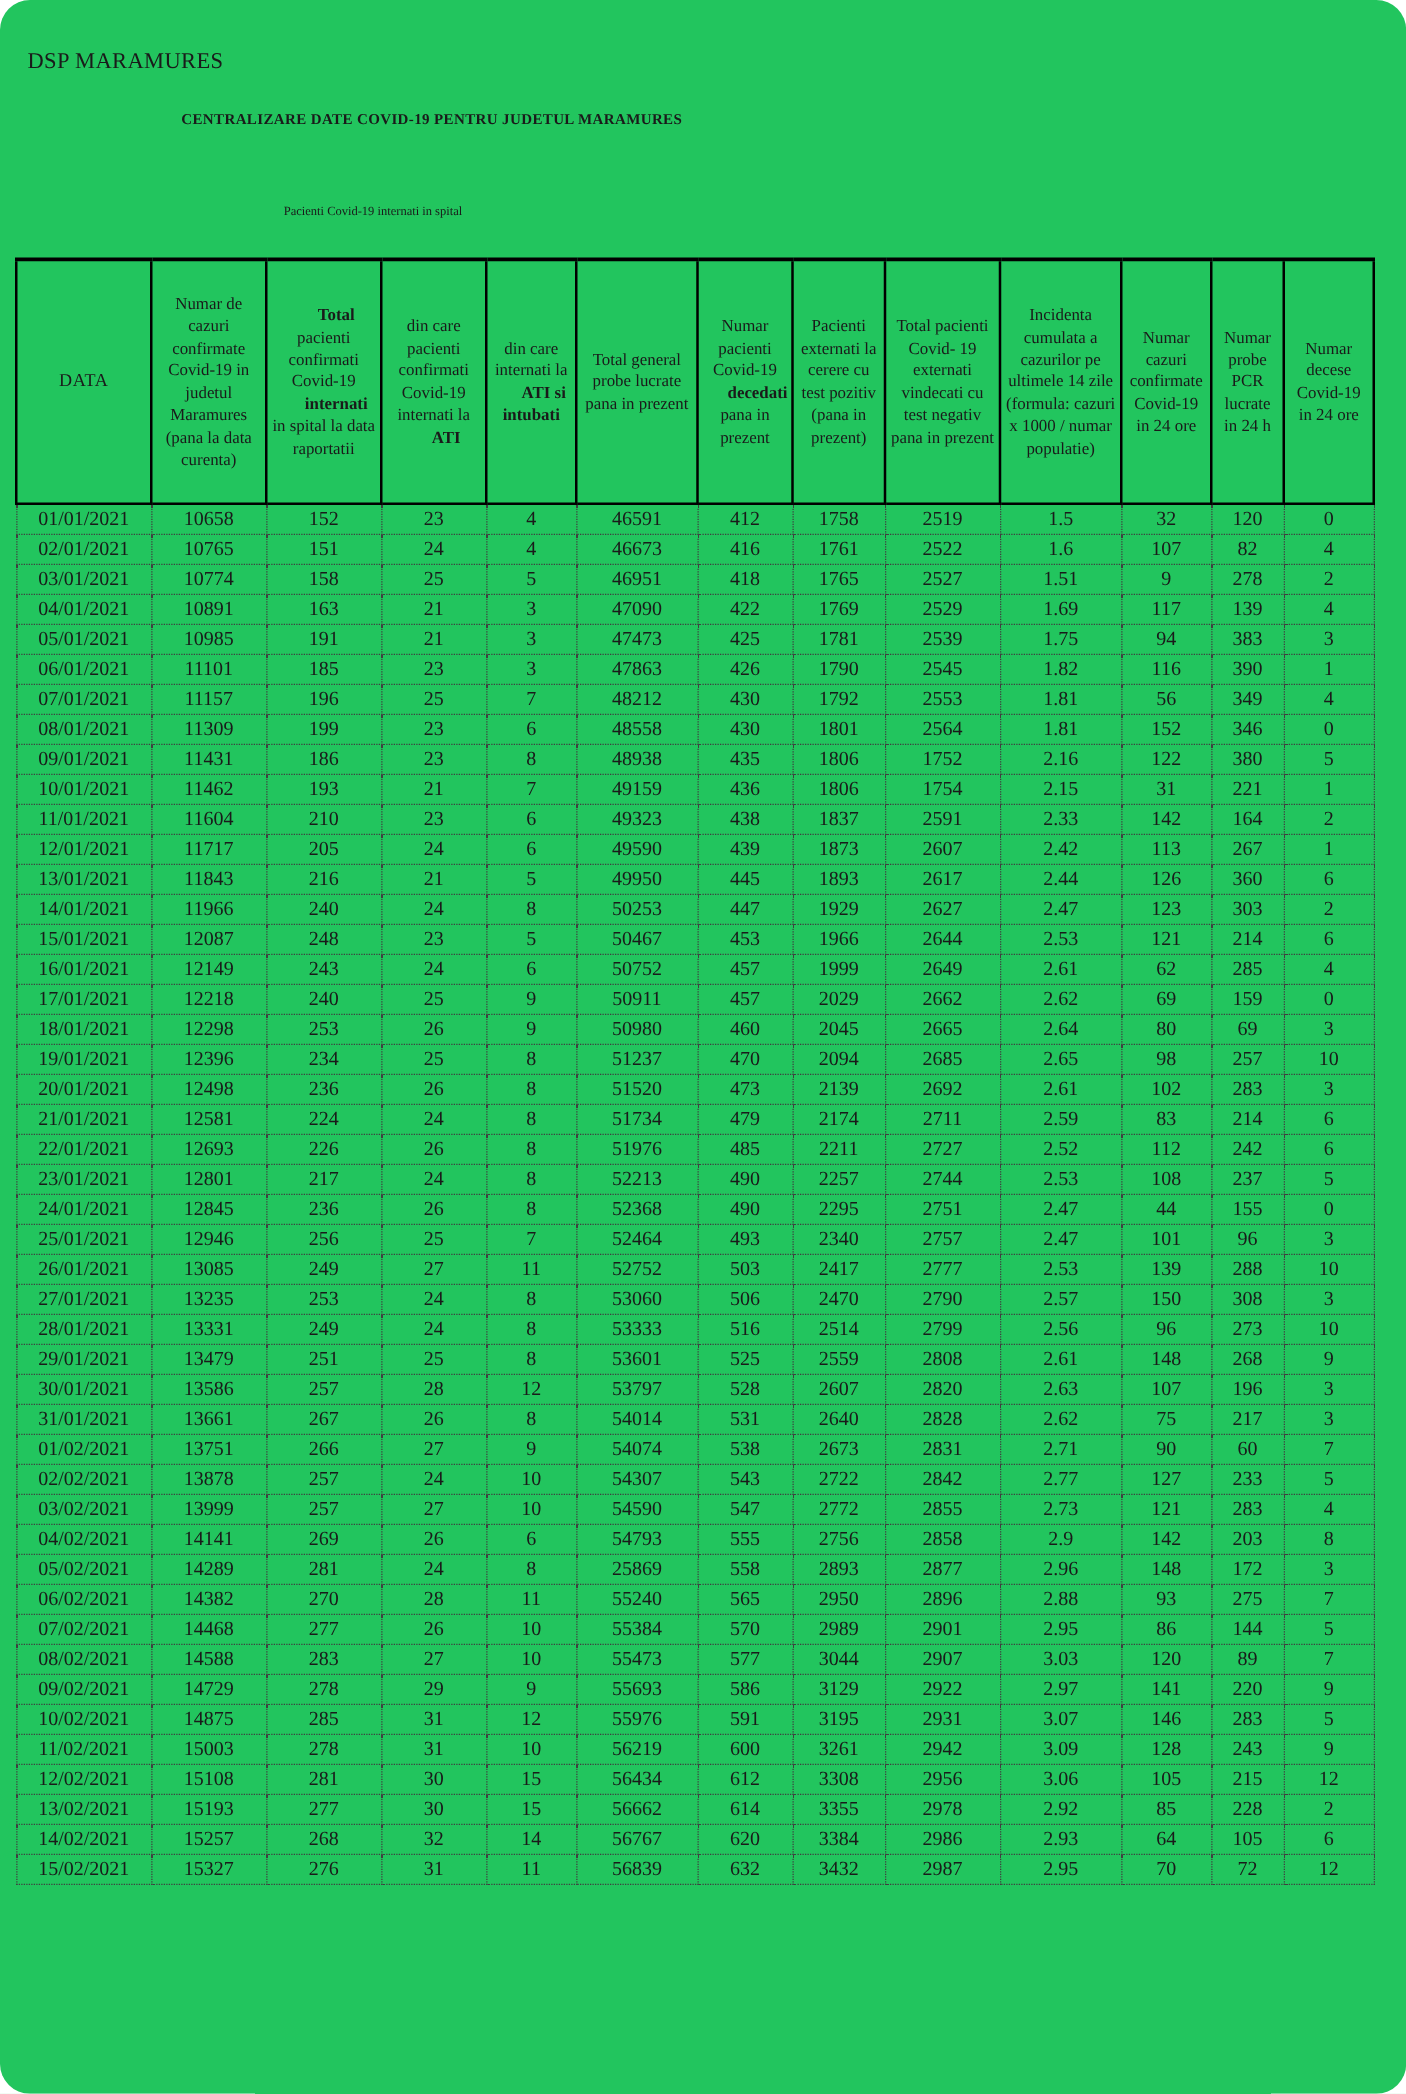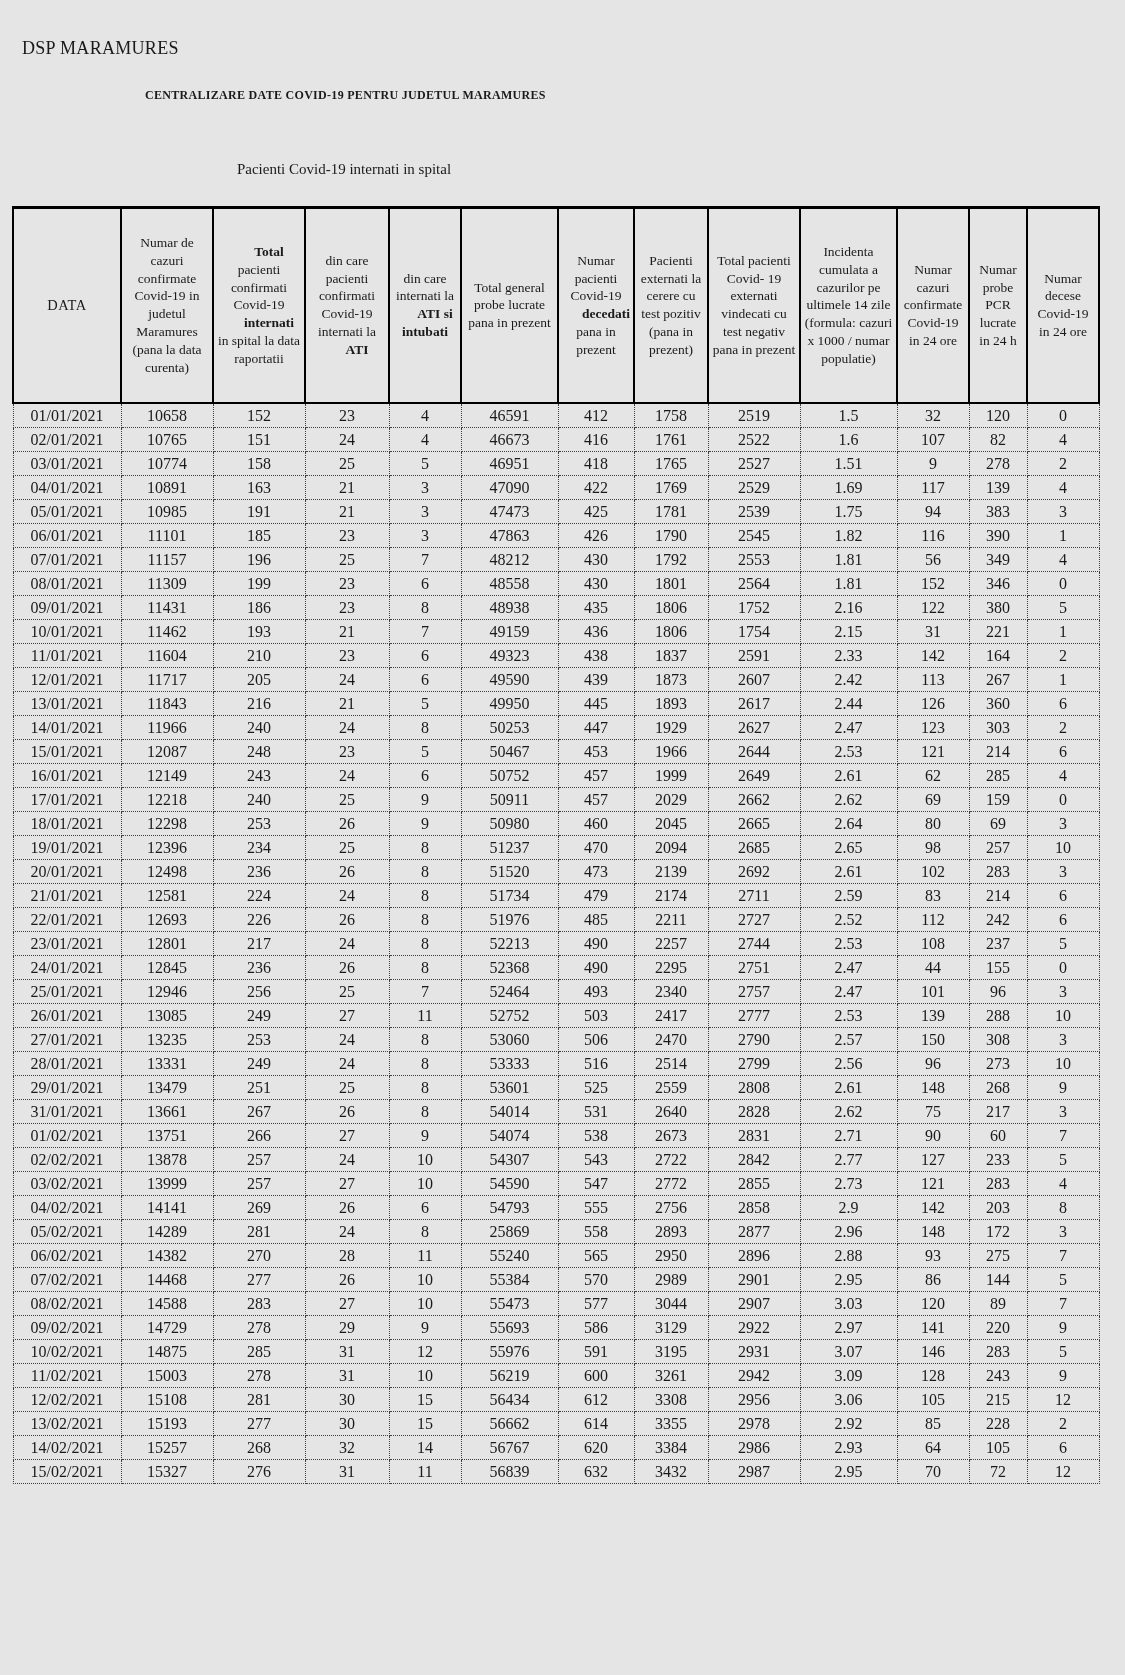--- a/index.html
+++ b/index.html
@@ -1,25 +1,25 @@
 <!DOCTYPE html>
 <html><head>
 <meta charset="utf-8">
 <style>
   html,body{margin:0;padding:0;background:#ffffff;}
   body{width:1125px;height:1675px;font-family:"Liberation Serif", serif;color:#1a1a1a;}
-  .page{position:relative;width:1125px;height:1675px;background:#e5e5e5;overflow:hidden;}
+  .page{position:relative;width:1125px;height:1675px;background:#22c55e;overflow:hidden;border-radius:24px;}
   .org{position:absolute;left:22px;top:38px;font-size:18px;letter-spacing:0.3px;}
   .title{position:absolute;left:145px;top:88px;font-size:12px;font-weight:bold;letter-spacing:0.3px;}
   table.covid{position:absolute;left:12px;top:133px;border-collapse:collapse;table-layout:fixed;}
   
   tr.box-row{height:74px;}
   tr.box-row td{border:none;}
   td.group-box{border-top:3px solid #000;border-left:2px solid #000;border-right:2px solid #000;
-               vertical-align:middle;text-align:center;padding:0 0 0 14px;font-size:15px;}
+               vertical-align:middle;text-align:left;padding:0 0 0 14px;font-size:10px;}
   
   tr.head-row{height:196px;}
   tr.head-row th{border:2px solid #000;border-top:3px solid #000;border-bottom:2px solid #000;
                  font-weight:normal;font-size:13.5px;line-height:1.32;vertical-align:middle;
                  text-align:center;padding:3px 3px;}
   tr.head-row th:first-child{font-size:14.5px;letter-spacing:0.5px;}
   .b{font-weight:bold;margin-left:20px;}
   
   tbody td{border:1px dotted #3f3f3f;height:23px;line-height:23px;padding:0;
            text-align:center;font-size:16px;white-space:nowrap;overflow:hidden;}
@@ -501,20 +501,35 @@
           <td>53601</td>
           <td>525</td>
           <td>2559</td>
           <td>2808</td>
           <td>2.61</td>
           <td>148</td>
           <td>268</td>
           <td>9</td>
         </tr>
         <tr>
+          <td>30/01/2021</td>
+          <td>13586</td>
+          <td>257</td>
+          <td>28</td>
+          <td>12</td>
+          <td>53797</td>
+          <td>528</td>
+          <td>2607</td>
+          <td>2820</td>
+          <td>2.63</td>
+          <td>107</td>
+          <td>196</td>
+          <td>3</td>
+        </tr>
+        <tr>
           <td>31/01/2021</td>
           <td>13661</td>
           <td>267</td>
           <td>26</td>
           <td>8</td>
           <td>54014</td>
           <td>531</td>
           <td>2640</td>
           <td>2828</td>
           <td>2.62</td>

